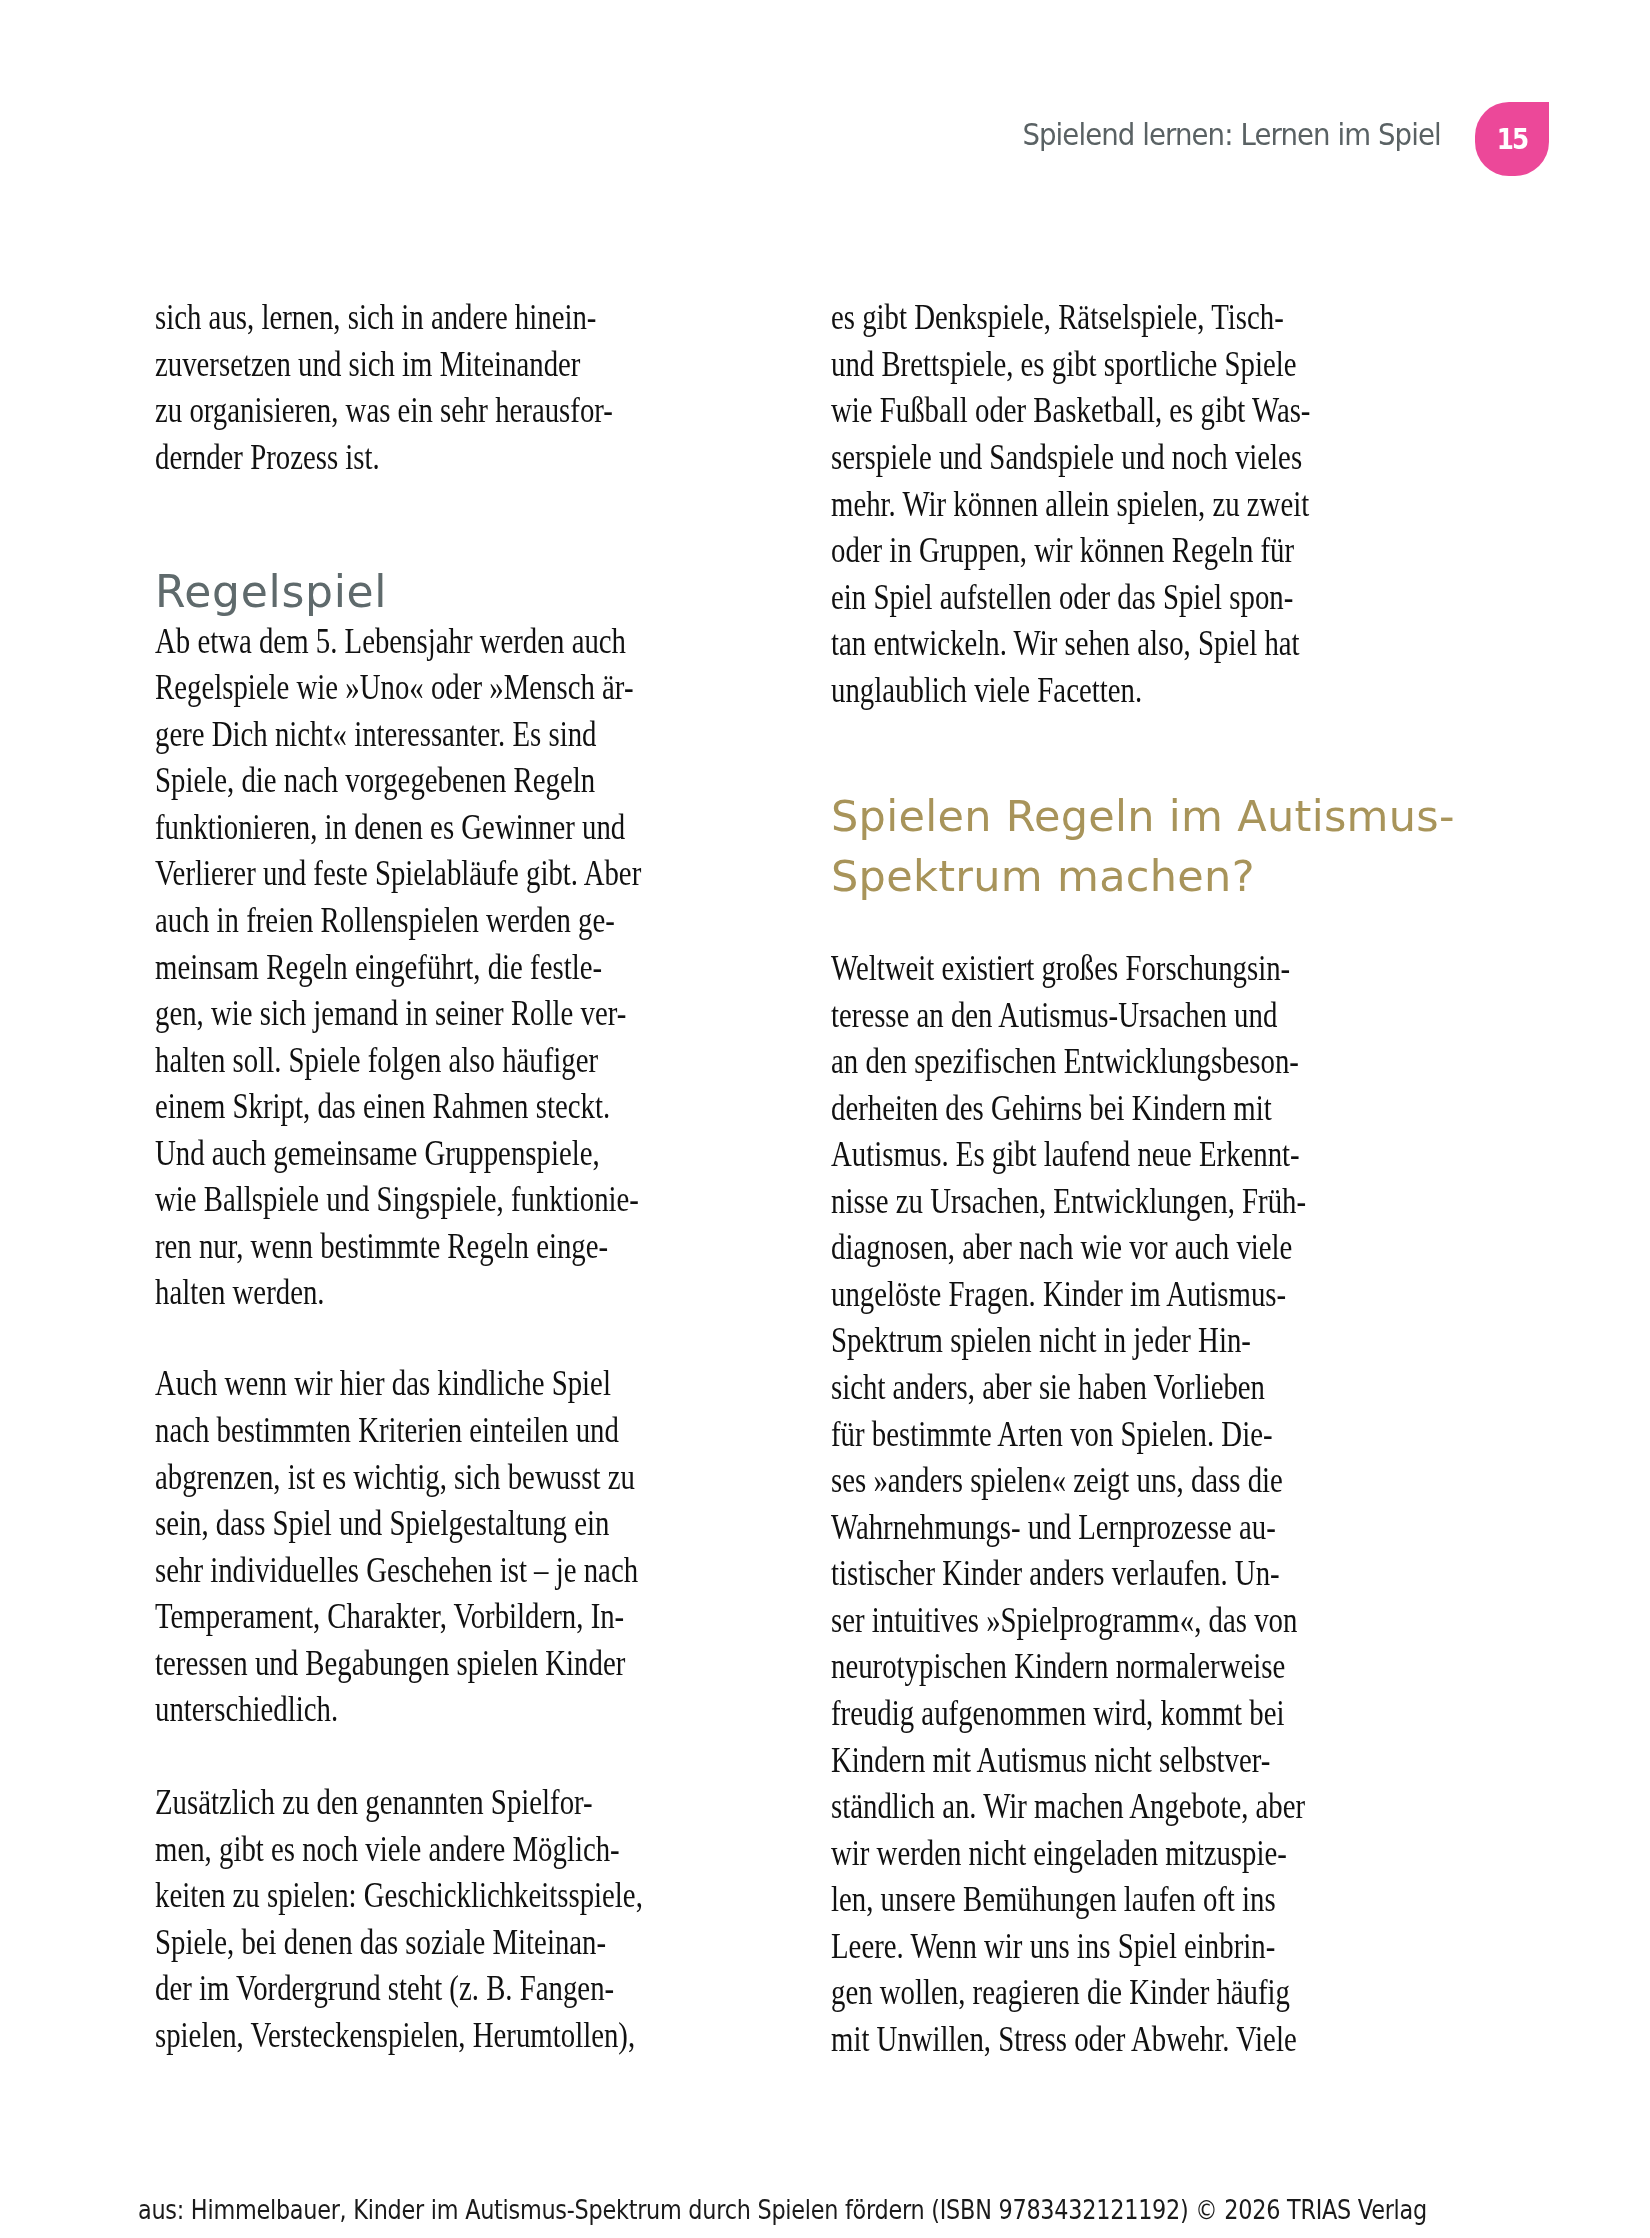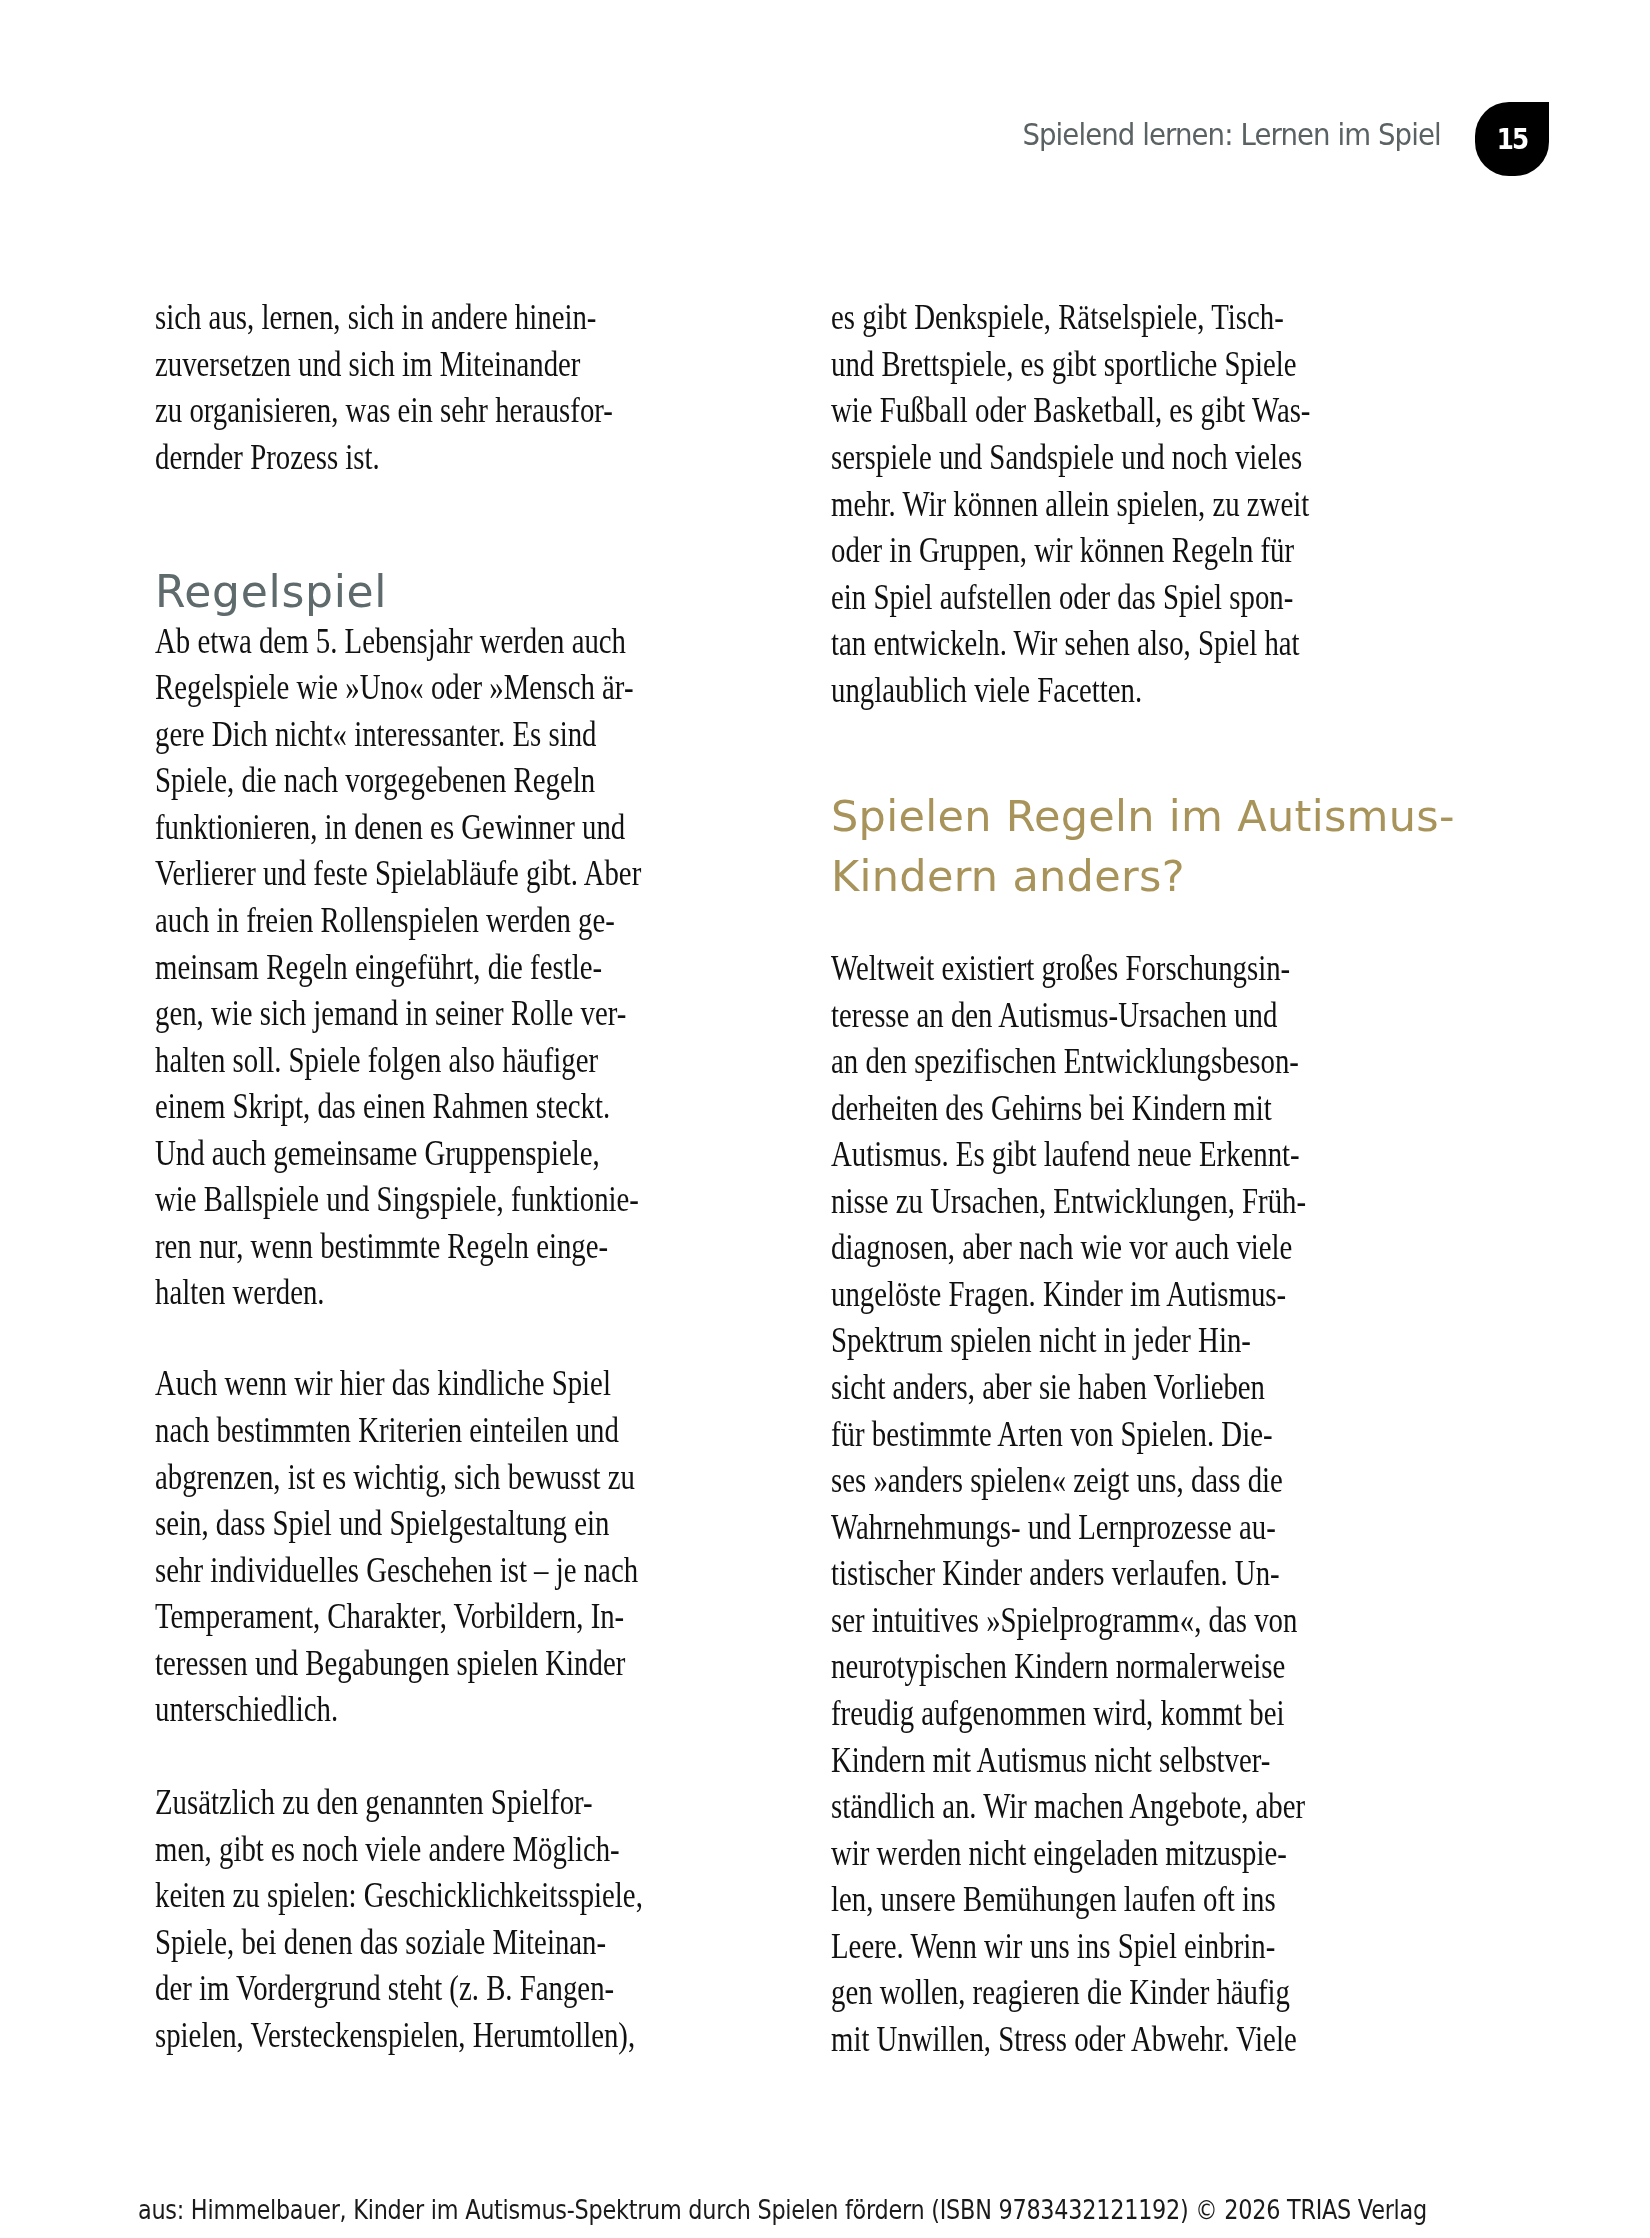--- a/index.html
+++ b/index.html
@@ -45,21 +45,21 @@
     font-family: "DejaVu Sans", sans-serif; font-size: 26px; color: #1a1a1a;
     transform: scaleX(0.86); transform-origin: left center; letter-spacing: -0.3px;
   }
 </style>
 </head>
 <body>
 
 <div id="page">
 
   <div class="running-head">Spielend lernen: Lernen im Spiel</div>
-  <div class="page-tab" style="background: #000000;">
+  <div class="page-tab" style="background: #ec4899;">
     <span>15</span>
   </div>
 
   <div id="left-col">
       <div class="line col-left" style="top: 294px; transform: scaleX(0.8);">sich aus, lernen, sich in andere hinein-</div>
       <div class="line col-left" style="top: 341px; transform: scaleX(0.8);">zuversetzen und sich im Miteinander</div>
       <div class="line col-left" style="top: 387px; transform: scaleX(0.8);">zu organisieren, was ein sehr herausfor-</div>
       <div class="line col-left" style="top: 434px; transform: scaleX(0.8);">dernder Prozess ist.</div>
       <div class="h-sub col-left" style="top: 568px;">Regelspiel</div>
       <div class="line col-left" style="top: 618px; transform: scaleX(0.8);">Ab etwa dem 5. Lebensjahr werden auch</div>
@@ -96,21 +96,21 @@
       <div class="line col-right" style="top: 294px; transform: scaleX(0.8);">es gibt Denkspiele, Rätselspiele, Tisch-</div>
       <div class="line col-right" style="top: 341px; transform: scaleX(0.8);">und Brettspiele, es gibt sportliche Spiele</div>
       <div class="line col-right" style="top: 387px; transform: scaleX(0.8);">wie Fußball oder Basketball, es gibt Was-</div>
       <div class="line col-right" style="top: 434px; transform: scaleX(0.8);">serspiele und Sandspiele und noch vieles</div>
       <div class="line col-right" style="top: 481px; transform: scaleX(0.8);">mehr. Wir können allein spielen, zu zweit</div>
       <div class="line col-right" style="top: 527px; transform: scaleX(0.8);">oder in Gruppen, wir können Regeln für</div>
       <div class="line col-right" style="top: 574px; transform: scaleX(0.8);">ein Spiel aufstellen oder das Spiel spon-</div>
       <div class="line col-right" style="top: 620px; transform: scaleX(0.8);">tan entwickeln. Wir sehen also, Spiel hat</div>
       <div class="line col-right" style="top: 667px; transform: scaleX(0.8);">unglaublich viele Facetten.</div>
       <div class="h-main col-right" style="top: 787px; color: rgb(168, 148, 90);">Spielen Regeln im Autismus-</div>
-      <div class="h-main col-right" style="top: 847px; color: rgb(168, 148, 90);">Kindern anders?</div>
+      <div class="h-main col-right" style="top: 847px; color: rgb(168, 148, 90);">Spektrum machen?</div>
       <div class="line col-right" style="top: 945px; transform: scaleX(0.8);">Weltweit existiert großes Forschungsin-</div>
       <div class="line col-right" style="top: 992px; transform: scaleX(0.8);">teresse an den Autismus-Ursachen und</div>
       <div class="line col-right" style="top: 1038px; transform: scaleX(0.8);">an den spezifischen Entwicklungsbeson-</div>
       <div class="line col-right" style="top: 1085px; transform: scaleX(0.8);">derheiten des Gehirns bei Kindern mit</div>
       <div class="line col-right" style="top: 1131px; transform: scaleX(0.8);">Autismus. Es gibt laufend neue Erkennt-</div>
       <div class="line col-right" style="top: 1178px; transform: scaleX(0.8);">nisse zu Ursachen, Entwicklungen, Früh-</div>
       <div class="line col-right" style="top: 1224px; transform: scaleX(0.8);">diagnosen, aber nach wie vor auch viele</div>
       <div class="line col-right" style="top: 1271px; transform: scaleX(0.8);">ungelöste Fragen. Kinder im Autismus-</div>
       <div class="line col-right" style="top: 1317px; transform: scaleX(0.8);">Spektrum spielen nicht in jeder Hin-</div>
       <div class="line col-right" style="top: 1364px; transform: scaleX(0.8);">sicht anders, aber sie haben Vorlieben</div>

